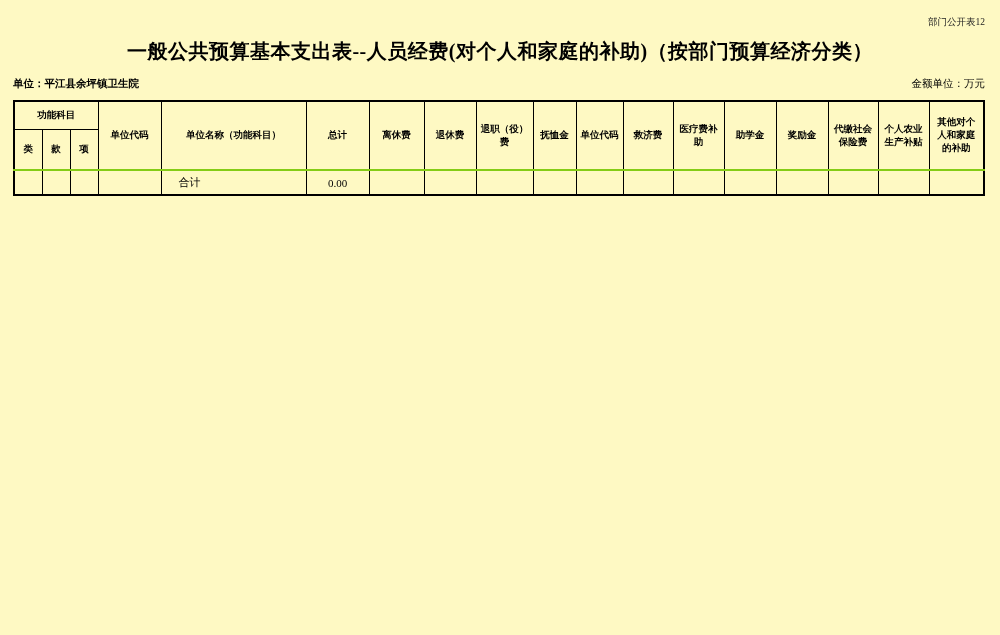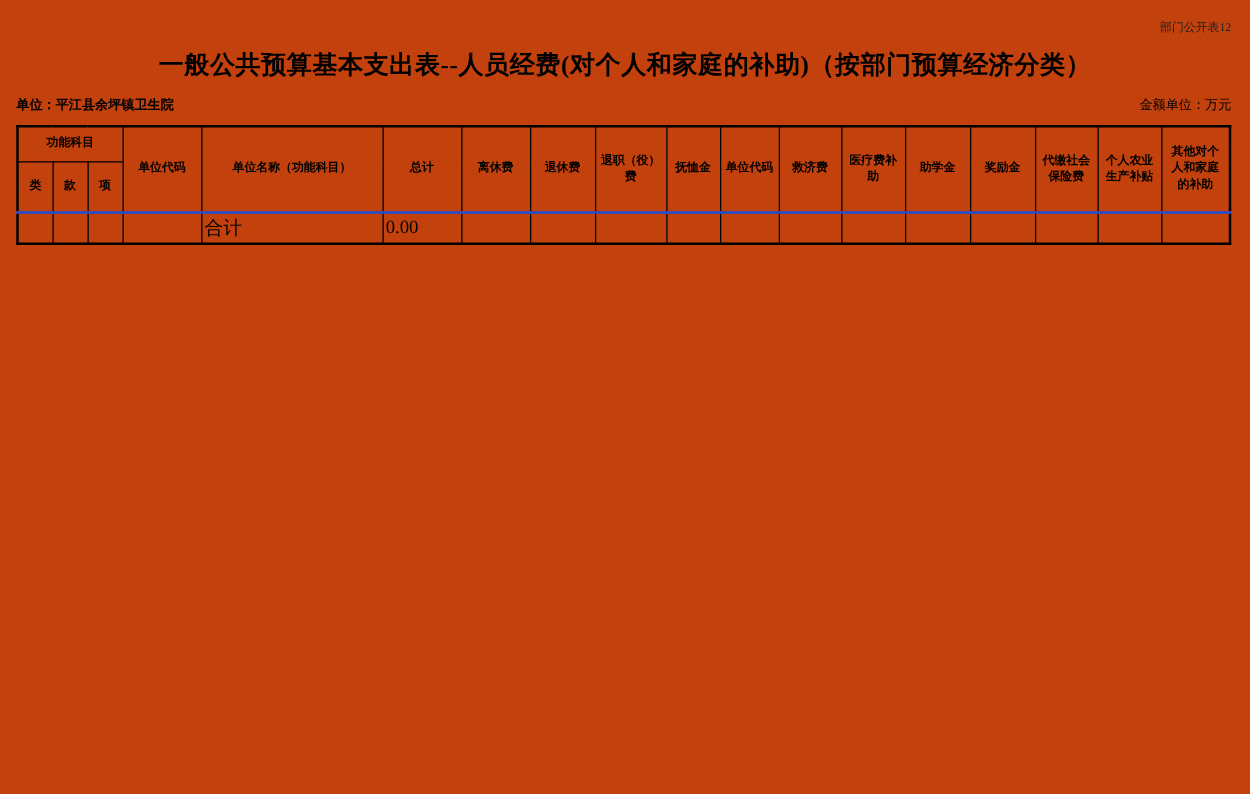--- a/index.html
+++ b/index.html
@@ -7,21 +7,21 @@
     margin: 0;
     padding: 0;
     background: #ffffff;
     font-family: "Liberation Serif", "DejaVu Serif", serif;
     color: #000000;
   }
   .page {
     position: relative;
     width: 1000px;
     height: 635px;
-    background: #c2410c;
+    background: #fef9c3;
     overflow: hidden;
   }
   .doc-label {
     position: absolute;
     top: 16px;
     right: 15px;
     font-size: 9.5px;
     color: #222222;
   }
   .title {
@@ -67,27 +67,27 @@
     text-align: center;
     vertical-align: middle;
     padding: 1px 4px;
     line-height: 1.35;
     word-break: break-all;
   }
   .group-row th { height: 28px; }
   .sub-row th { height: 41px; }
   .budget-table tbody td {
     height: 25px;
-    font-size: 15px;
+    font-size: 11px;
     vertical-align: middle;
-    padding: 0 2px;
-    border-top: 2px solid #1d4ed8;
+    padding: 0 17px;
+    border-top: 2px solid #84cc16;
   }
   td.cell-left  { text-align: left; }
-  td.cell-right { text-align: left; padding-right: 4px; }
+  td.cell-right { text-align: center; padding-right: 4px; }
   .note {
     position: absolute;
     top: 207px;
     left: 13px;
     font-size: 10px;
   }
 </style>
 </head>
 <body>
 

